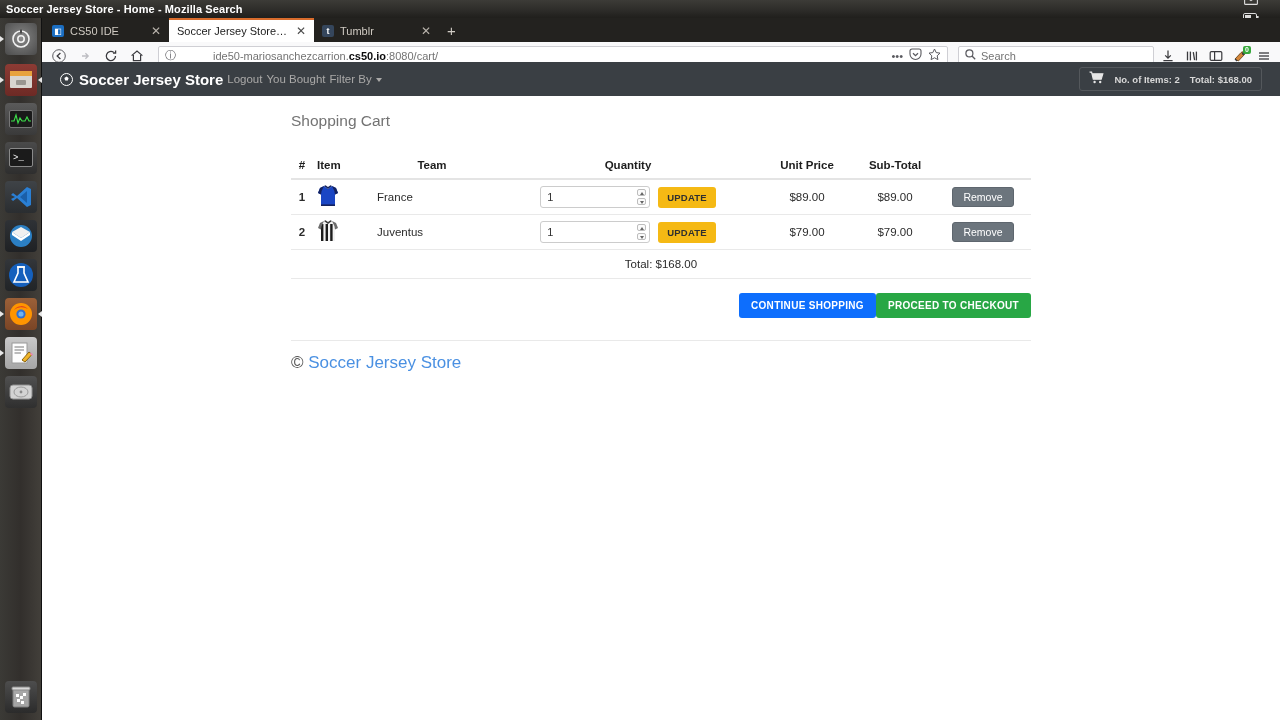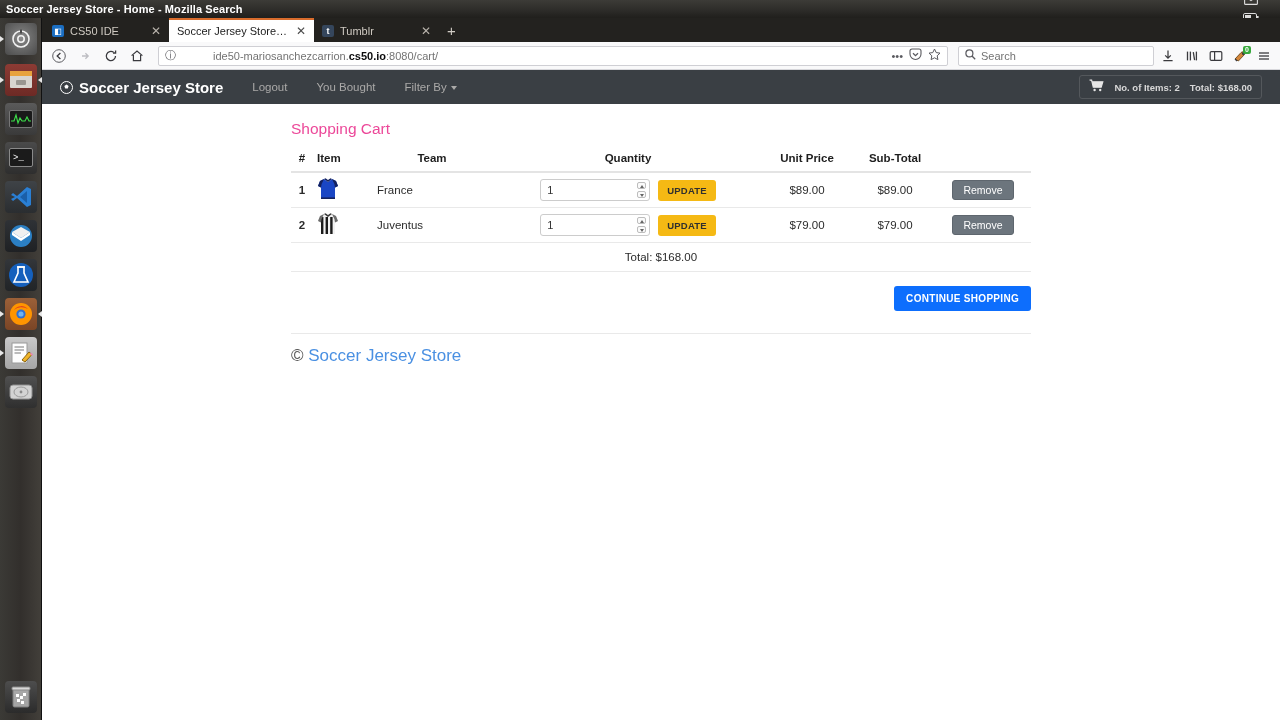--- a/index.html
+++ b/index.html
@@ -119,49 +119,49 @@
     width: 196px; height: 20px; background: #fff; border: 1px solid #cfcfd4; border-radius: 2px;
     display: flex; align-items: center; gap: 5px; padding: 0 6px; font-size: 11px; color: #737373;
   }
   .tb-ico { width: 20px; height: 22px; display:flex;align-items:center;justify-content:center;color:#3a3a3e; position: relative;}
   #ext-badge {
     position: absolute; top: 1px; right: -1px; background: #37a93c; color: #fff;
     font-size: 7px; line-height: 8px; padding: 0 2px; border-radius: 2px; font-weight: bold;
   }
 
   
-  #page { position: absolute; top: 70px; left: 42px; width: 1238px; height: 650px; background: #fff; overflow: hidden; }
+  #page { position: absolute; top: 62px; left: 42px; width: 1238px; height: 650px; background: #fff; overflow: hidden; }
 
   
   #site-nav {
     height: 34px; background: #3a3f44; color: #fff;
     display: flex; align-items: center; padding: 0 18px;
   }
   #brand { display: flex; align-items: center; gap: 6px; font-size: 15px; font-weight: bold; color: #fff; }
   #brand .ball {
     width: 13px; height: 13px; border-radius: 50%;
     border: 1.5px solid #fff; display: flex; align-items: center; justify-content: center;
     font-size: 9px; line-height: 1;
   }
-  .nav-link { color: #aaa9a8; font-size: 11.5px; margin-left: 29px; }
+  .nav-link { color: #aaa9a8; font-size: 11.5px; margin-left: 4px; }
   .nav-link .caret {
     display: inline-block; margin-left: 4px;
     border-left: 3px solid transparent; border-right: 3px solid transparent; border-top: 4px solid #aaa9a8;
     vertical-align: middle;
   }
   #cart-box {
     margin-left: auto; display: flex; align-items: center; gap: 10px;
     border: 1px solid #54585c; border-radius: 3px; padding: 3px 9px;
     font-size: 9.5px; font-weight: bold; color: #d8d8d8;
   }
   #cart-box .cart-ico { font-size: 13px; color: #e6e6e6; }
 
   
   #container { width: 740px; margin: 0 auto; padding-top: 16px; }
-  #cart-title { font-size: 15.5px; color: #ec4899; margin-bottom: 9px; font-weight: normal; }
+  #cart-title { font-size: 15.5px; color: #737373; margin-bottom: 24px; font-weight: normal; }
 
   table.cart { width: 100%; border-collapse: collapse; }
   table.cart th {
     font-size: 11.5px; color: #1e1e1e; font-weight: bold;
     padding: 5px 4px 7px; border-bottom: 2px solid #e4e4e4;
   }
   table.cart td {
     font-size: 11.5px; color: #2b2b2b; padding: 4px;
     border-bottom: 1px solid #e9e9e9; vertical-align: middle;
   }
@@ -634,20 +634,21 @@
         </tr>
 
         <tr id="total-row">
           <td colspan="7">Total: $168.00</td>
         </tr>
       </tbody>
     </table>
 
     <div id="actions">
       <button class="btn-blue">CONTINUE SHOPPING</button>
+      <button class="btn-green">PROCEED TO CHECKOUT</button>
     </div>
   </div>
 
   <div id="footer">
     <span class="copy">©</span>
     <a>Soccer Jersey Store</a>
   </div>
 </div>
 
 </body></html>

